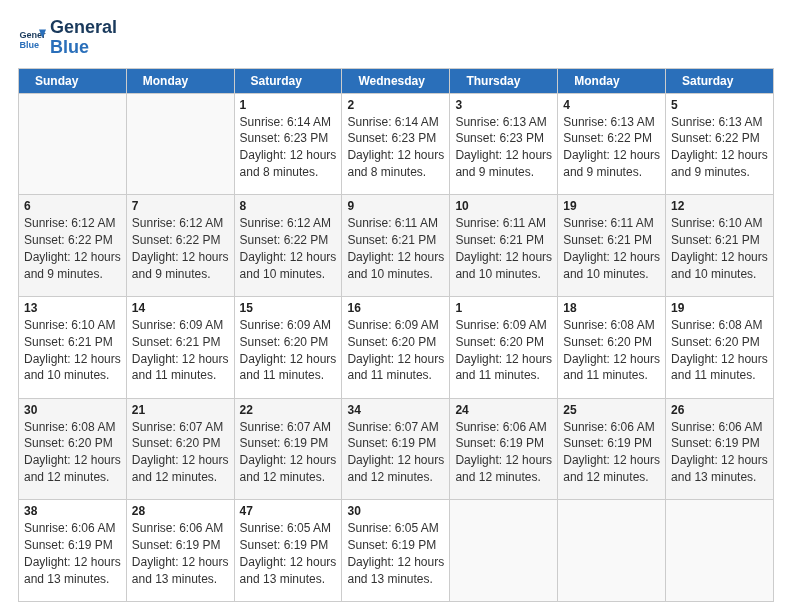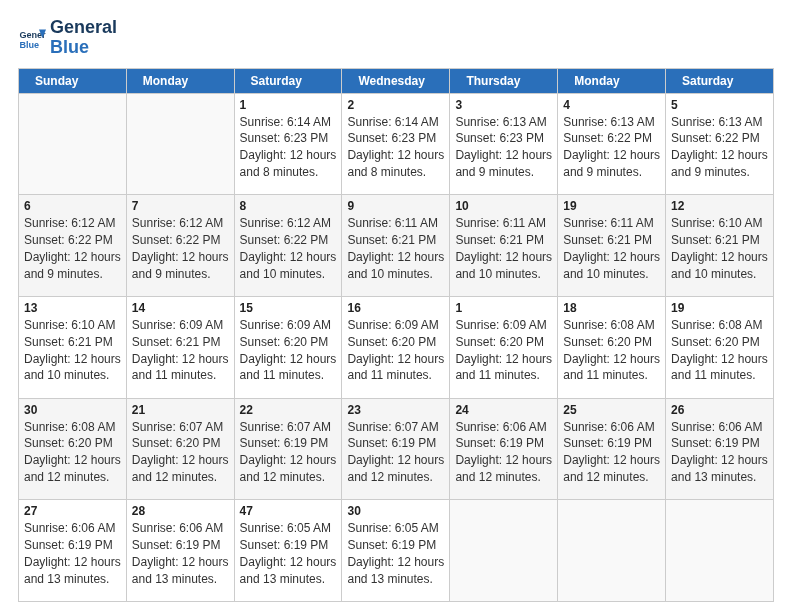--- a/index.html
+++ b/index.html
@@ -262,21 +262,21 @@
 Sunset: 6:20 PM
 Daylight: 12 hours and 12 minutes.</div>
           </td>
           <td>
             <span class="day-num">22</span>
             <div class="day-info">Sunrise: 6:07 AM
 Sunset: 6:19 PM
 Daylight: 12 hours and 12 minutes.</div>
           </td>
           <td>
-            <span class="day-num">23</span>
+            <span class="day-num">34</span>
             <div class="day-info">Sunrise: 6:07 AM
 Sunset: 6:19 PM
 Daylight: 12 hours and 12 minutes.</div>
           </td>
           <td>
             <span class="day-num">24</span>
             <div class="day-info">Sunrise: 6:06 AM
 Sunset: 6:19 PM
 Daylight: 12 hours and 12 minutes.</div>
           </td>
@@ -288,21 +288,21 @@
           </td>
           <td>
             <span class="day-num">26</span>
             <div class="day-info">Sunrise: 6:06 AM
 Sunset: 6:19 PM
 Daylight: 12 hours and 13 minutes.</div>
           </td>
         </tr>
         <tr>
           <td>
-            <span class="day-num">27</span>
+            <span class="day-num">38</span>
             <div class="day-info">Sunrise: 6:06 AM
 Sunset: 6:19 PM
 Daylight: 12 hours and 13 minutes.</div>
           </td>
           <td>
             <span class="day-num">28</span>
             <div class="day-info">Sunrise: 6:06 AM
 Sunset: 6:19 PM
 Daylight: 12 hours and 13 minutes.</div>
           </td>

